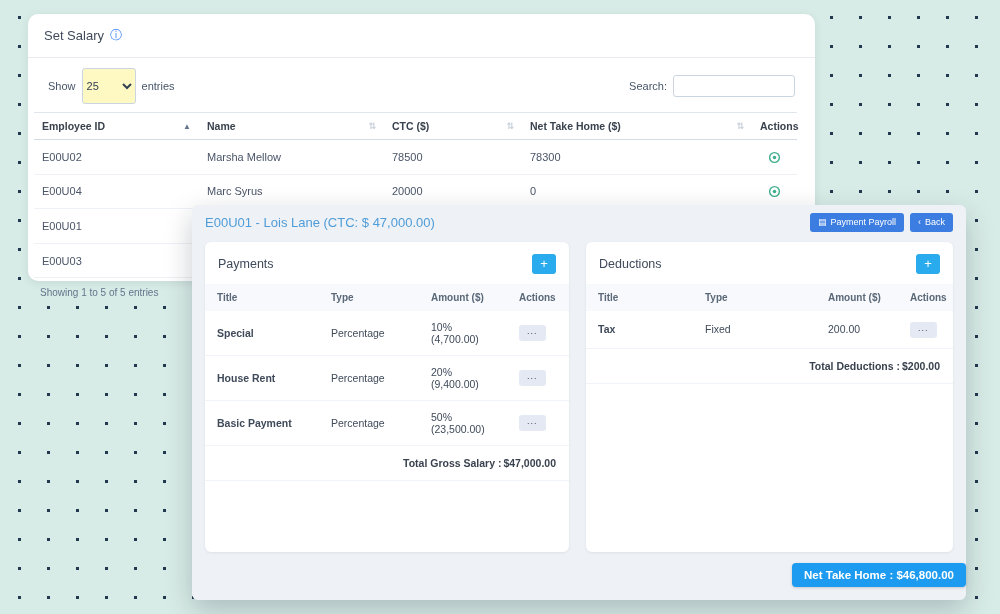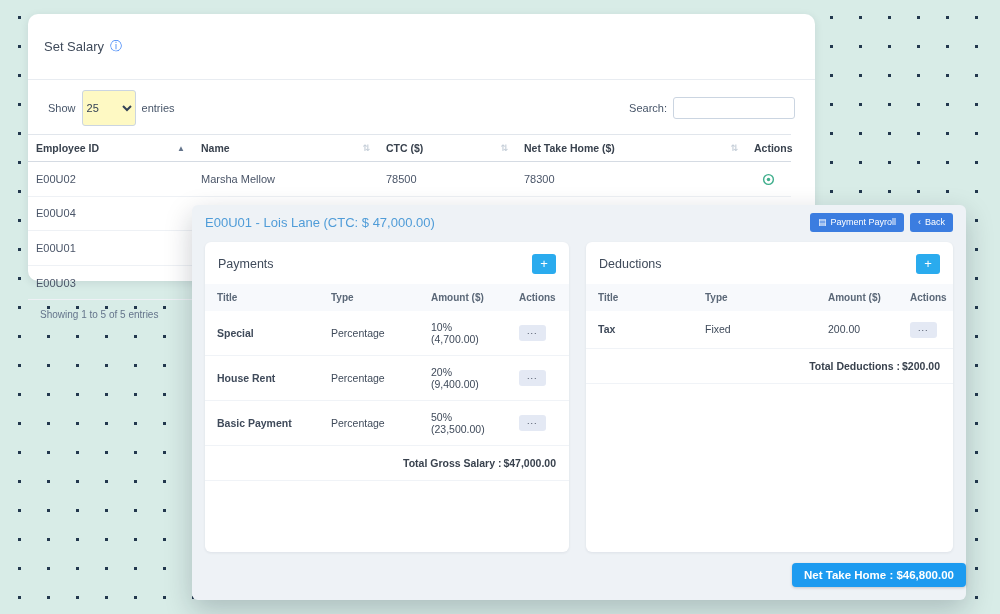--- a/index.html
+++ b/index.html
@@ -16,41 +16,41 @@
   }
 
   
   .salary-card {
     position:absolute; left:28px; top:14px; width:787px; height:267px;
     background:#fff; border-radius:10px;
     box-shadow:0 2px 8px rgba(30,41,59,.10);
     z-index:1;
   }
   .card-head {
-    padding:24px 16px; font-size:13px; color:#3f4a5a;
+    padding:13px 16px; font-size:13px; color:#3f4a5a;
     border-bottom:1px solid #e8ecf1; display:flex; align-items:center; gap:6px;
   }
   .info-icon { color:#3b82f6; font-size:12px; cursor:pointer; }
   .controls {
     display:flex; justify-content:space-between; align-items:center;
     padding:10px 20px 8px; font-size:11px; color:#475569;
   }
   .show-entries { display:flex; align-items:center; gap:6px; }
   .entries-select {
     width:54px; height:36px; font-size:11px; color:#334155;
     border:1px solid #cbd5e1; border-radius:3px; background:#fef9c3;
     font-family:inherit;
   }
   .search-wrap { display:flex; align-items:center; gap:6px; }
   .search-input {
     width:122px; height:22px; border:1px solid #cbd5e1; border-radius:3px;
     font-size:11px; padding:0 6px; font-family:inherit; background:#fff;
   }
   .salary-table {
-    width:763px; margin:0 0; border-collapse:collapse; table-layout:fixed;
+    width:763px; margin:0 6px; border-collapse:collapse; table-layout:fixed;
     font-size:11px;
   }
   .salary-table th {
     padding:7px 8px; border-top:1px solid #e1e6ec; border-bottom:1px solid #d5dbe3;
     color:#39424e; font-size:10.5px; font-weight:700; text-align:left;
   }
   .th-inner { display:flex; justify-content:space-between; align-items:center; }
   .sort-asc { color:#64748b; font-size:8px; }
   .sort-both { color:#c6cfd9; font-size:9px; }
   .salary-table td { padding:10px 8px; border-bottom:1px solid #eef1f5; color:#4a5568; }

